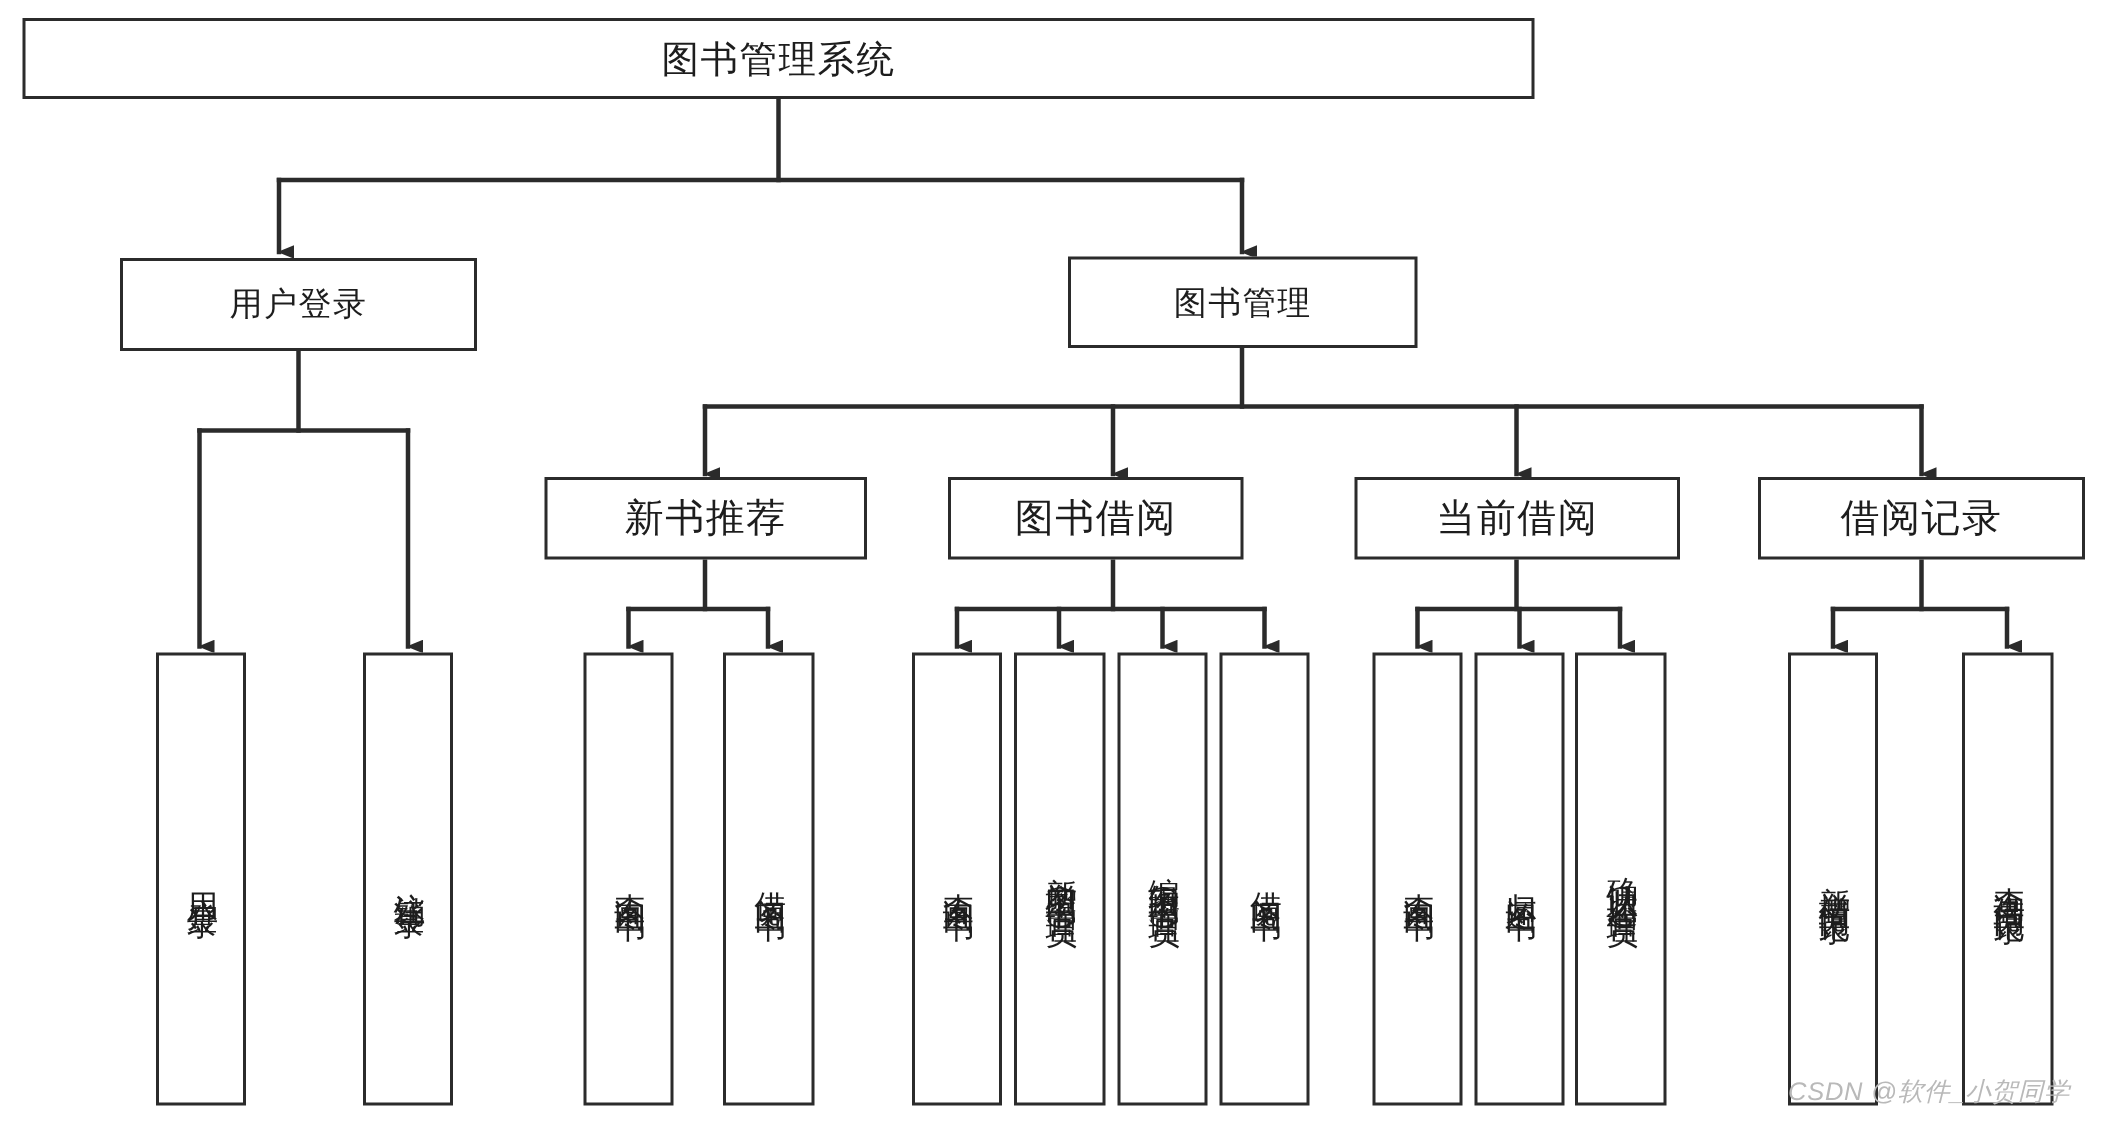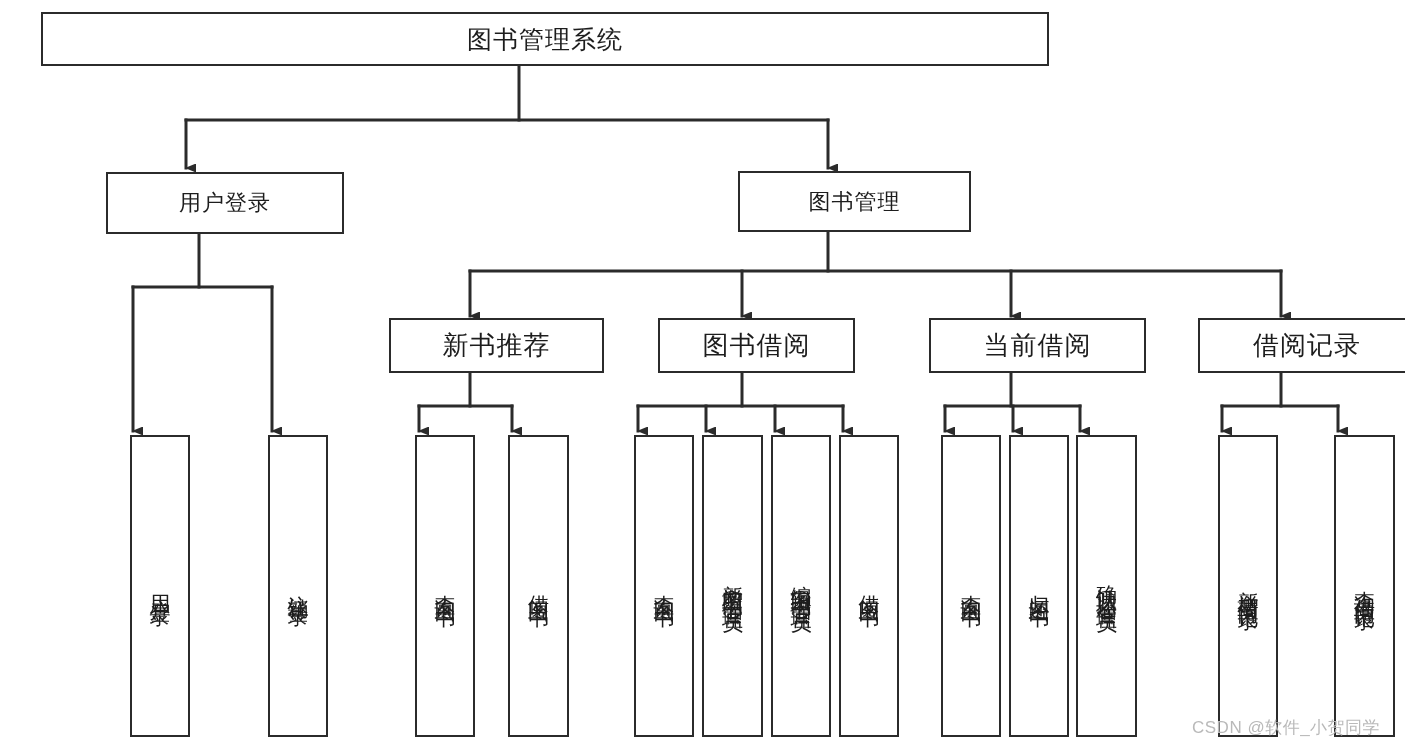--- a/index.html
+++ b/index.html
@@ -30,21 +30,20 @@
   .node {
     position: absolute;
     box-sizing: border-box;
     background: #ffffff;
     border: 2.5px solid #2b2b2b;
     display: flex;
     align-items: center;
     justify-content: center;
     text-align: center;
     color: #1d1d1d;
-    margin-left: 26px;
   }
   .node.level-1 {
     font-size: 25px;
     letter-spacing: 1px;
   }
   .node.level-2 {
     font-size: 22px;
     letter-spacing: 1px;
   }
   .node.level-3 {
@@ -68,20 +67,21 @@
   }
   #watermark {
     position: absolute;
     left: 1192px;
     top: 716px;
     font-size: 17px;
     color: #b9b9b9;
     letter-spacing: 0.5px;
     white-space: nowrap;
     font-family: "Liberation Sans", "DejaVu Sans", sans-serif;
+    font-style: italic;
   }
 </style>
 </head>
 <body>
 
 <div id="canvas">
 
   <svg id="edges" viewBox="0 0 1405 747" width="1405" height="747" xmlns="http://www.w3.org/2000/svg">
     <defs>
       <marker id="arrowhead" markerWidth="9" markerHeight="11" refX="4.5" refY="10" orient="auto" markerUnits="userSpaceOnUse">

